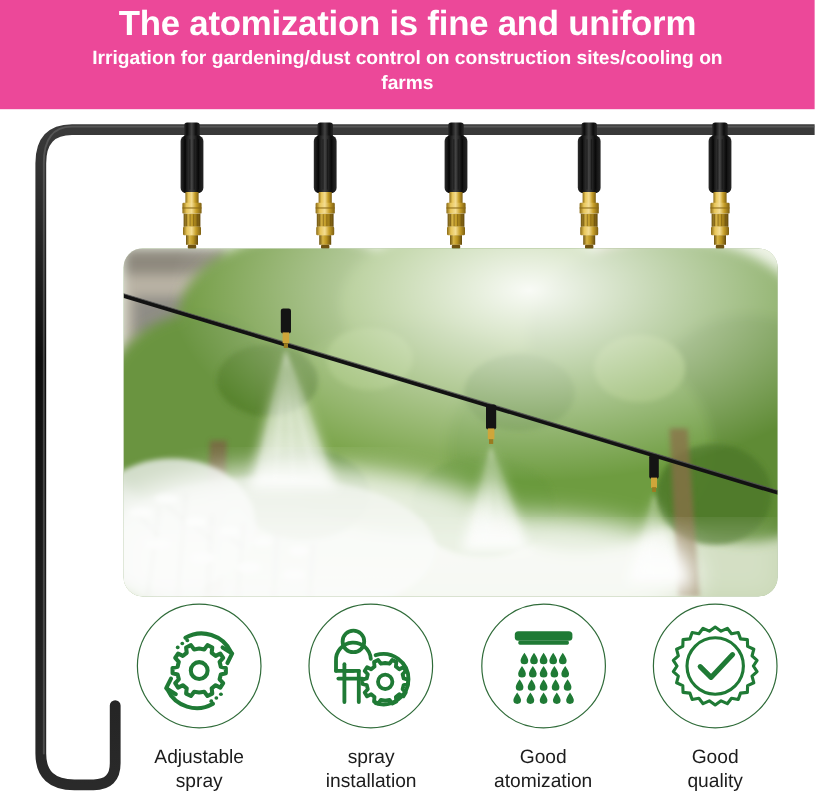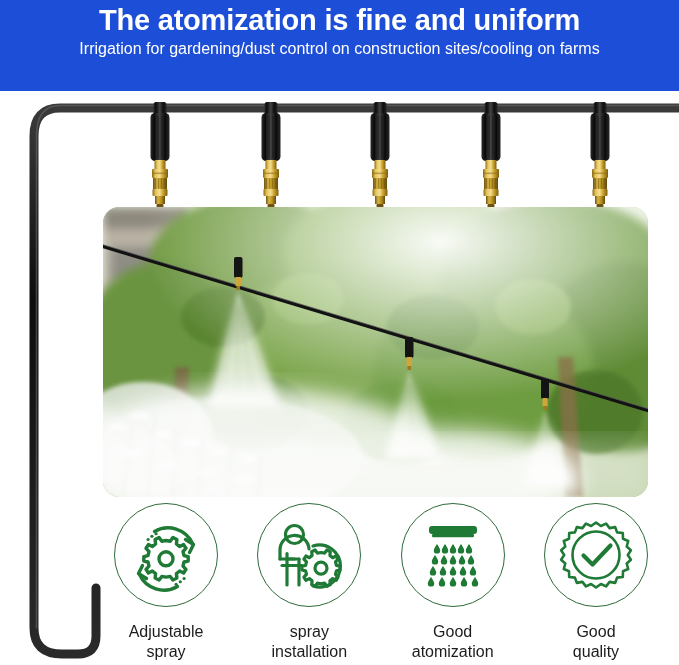--- a/index.html
+++ b/index.html
@@ -15,38 +15,38 @@
     font-family: "Liberation Sans", sans-serif;
     -webkit-font-smoothing: antialiased;
   }
 
   
   #banner {
     position: absolute;
     left: 0; top: 0;
     width: 679px;
     height: 91px;
-    background: #1d4ed8;
+    background: #ec4899;
     box-sizing: border-box;
     padding-top: 2px;
     text-align: center;
     overflow: hidden;
   }
   #banner-title {
     color: #ffffff;
     font-size: 29px;
     font-weight: bold;
     line-height: 36px;
     letter-spacing: -0.2px;
     white-space: nowrap;
   }
   #banner-sub {
     color: #ffffff;
     font-size: 16px;
-    font-weight: normal;
+    font-weight: bold;
     line-height: 21px;
     padding: 0 70px;
   }
 
   
   #hose-layer {
     position: absolute;
     left: 0; top: 88px;
     width: 679px;
     height: 577px;

